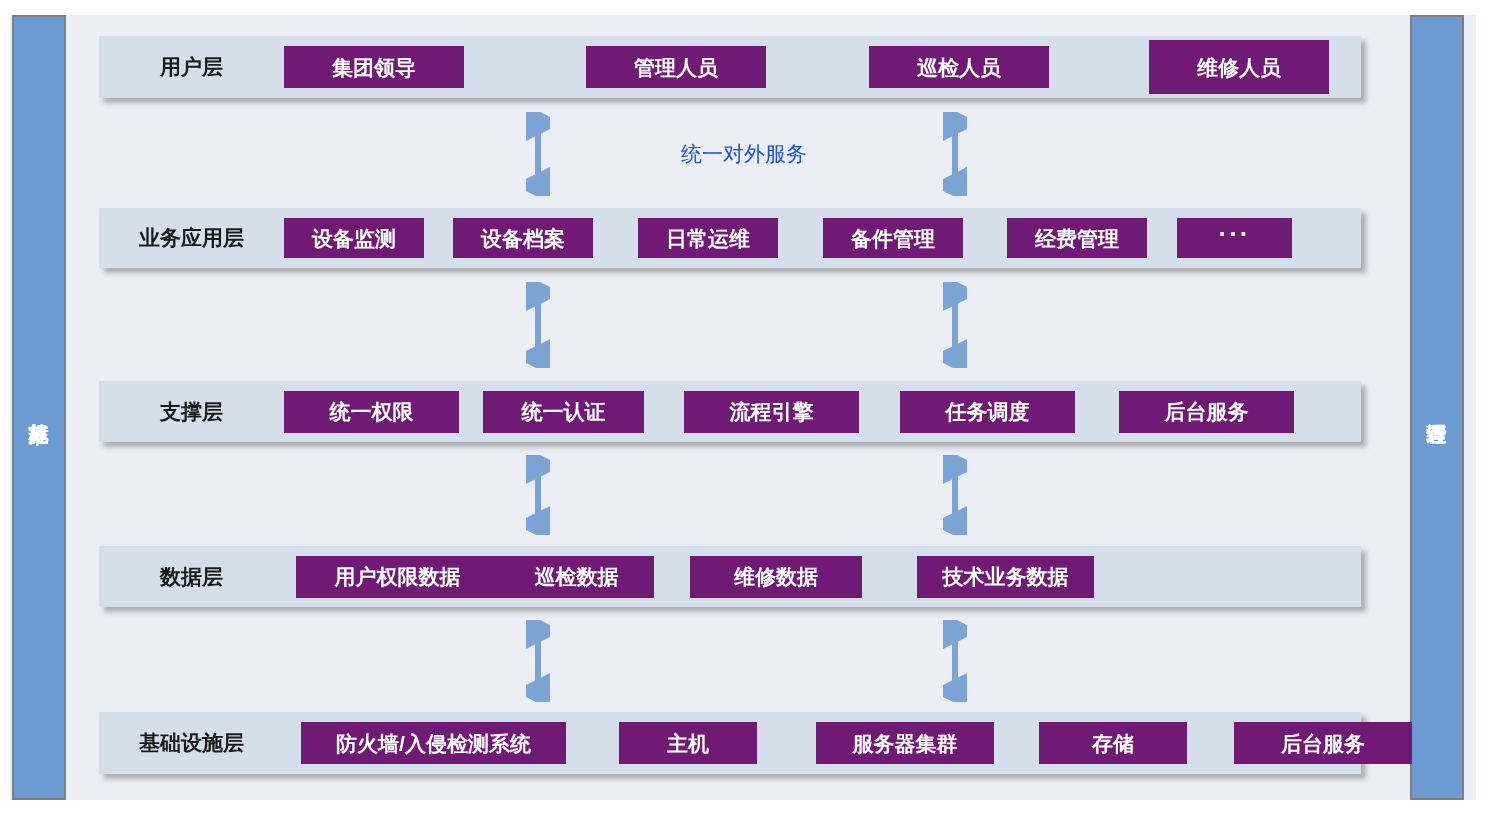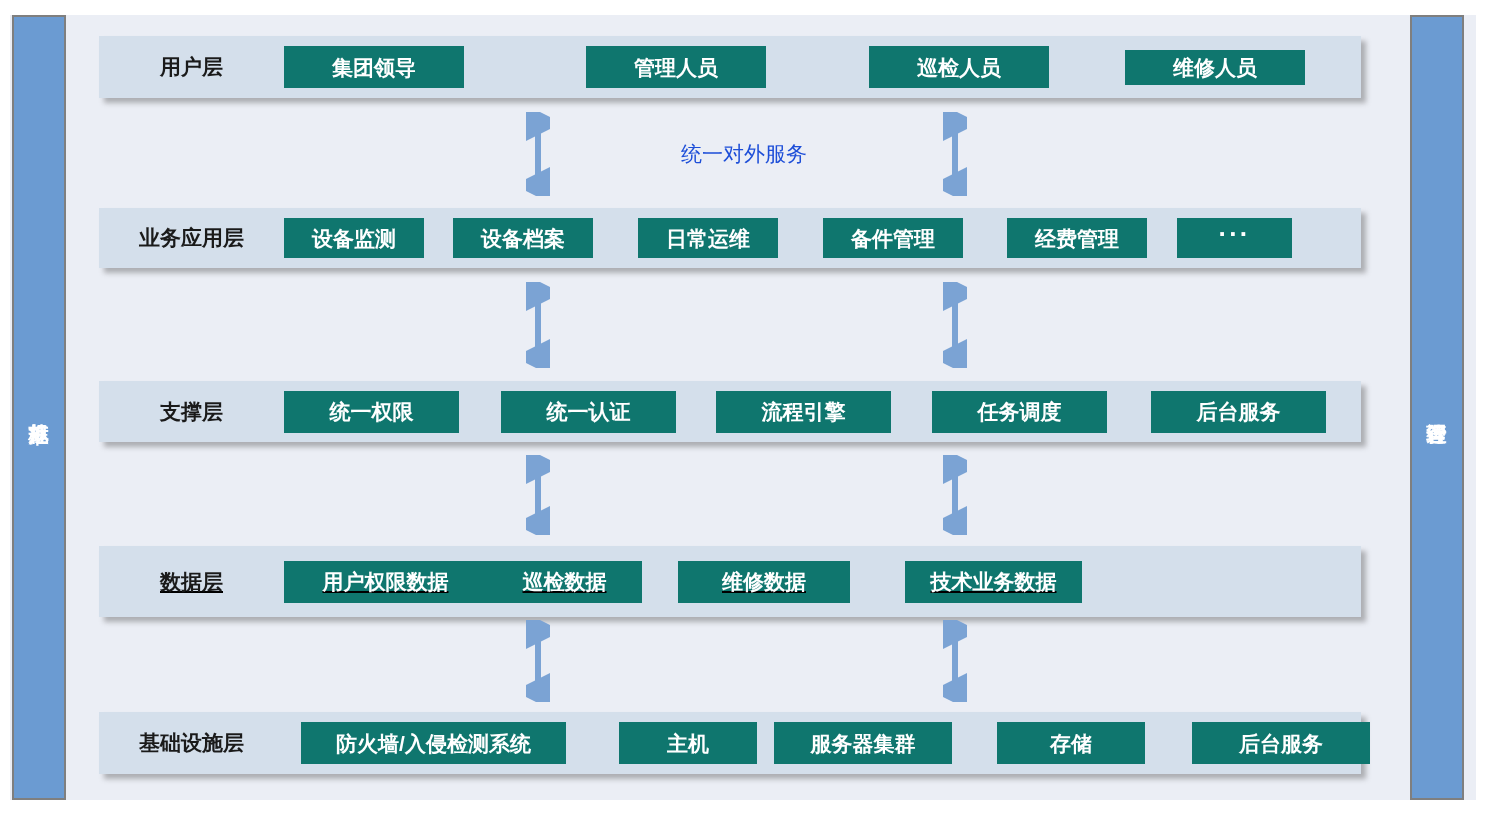--- a/index.html
+++ b/index.html
@@ -65,40 +65,40 @@
   }
   .layer-title {
     color: #1a1a1a;
     font-size: 21px;
     font-weight: 600;
     text-align: center;
     flex: 0 0 auto;
     white-space: nowrap;
   }
   .chip {
-    background: #0f766e;
+    background: #701a75;
     color: #ffffff;
     font-size: 21px;
     font-weight: 700;
     text-align: center;
     line-height: 1;
     display: flex;
     align-items: center;
     justify-content: center;
     white-space: nowrap;
     box-sizing: border-box;
     flex: 0 0 auto;
   }
   .chip.ellipsis { font-size: 26px; letter-spacing: 2px; padding-bottom: 8px; }
 
   
   #layer-user    { top: 36px;  height: 62px; }
   #layer-biz     { top: 208px; height: 60px; }
   #layer-support { top: 381px; height: 61px; }
-  #layer-data    { top: 546px; height: 71px; text-decoration: underline; }
+  #layer-data    { top: 546px; height: 61px; }
   #layer-infra   { top: 712px; height: 62px; gap: 17px; }
 
   
   .arrow {
     position: absolute;
     width: 24px;
     display: block;
   }
   .mid-label {
     position: absolute;
@@ -121,21 +121,21 @@
 
   <div class="sidebar sidebar-right">
     <span class="sidebar-text">运行管理</span>
   </div>
 
   <div class="layer" id="layer-user">
     <span class="layer-title" style="width:185px">用户层</span>
     <div class="chip" style="width:180px;height:42px;margin-left:0px">集团领导</div>
     <div class="chip" style="width:180px;height:42px;margin-left:122px">管理人员</div>
     <div class="chip" style="width:180px;height:42px;margin-left:103px">巡检人员</div>
-    <div class="chip" style="width:180px;height:35px;margin-left:76px">维修人员</div>
+    <div class="chip" style="width:180px;height:54px;margin-left:100px">维修人员</div>
   </div>
 
   <svg class="arrow" style="left:526px; top:112px; height:84px" viewBox="0 0 24 84">
     <defs>
       <marker id="ahU" markerWidth="9" markerHeight="9" refX="4.5" refY="4.5" orient="auto">
         <path d="M0.5,8.5 L4.5,0.5 L8.5,8.5 z" fill="#7ba3d4"></path>
       </marker>
       <marker id="ahD" markerWidth="9" markerHeight="9" refX="4.5" refY="4.5" orient="auto">
         <path d="M0.5,0.5 L4.5,8.5 L8.5,0.5 z" fill="#7ba3d4"></path>
       </marker>
@@ -160,50 +160,50 @@
   <svg class="arrow" style="left:526px; top:282px; height:86px" viewBox="0 0 24 86">
     <line x1="12" y1="11" x2="12" y2="75" stroke="#7ba3d4" stroke-width="6" marker-start="url(#ahU)" marker-end="url(#ahD)"></line>
   </svg>
   <svg class="arrow" style="left:943px; top:282px; height:86px" viewBox="0 0 24 86">
     <line x1="12" y1="11" x2="12" y2="75" stroke="#7ba3d4" stroke-width="6" marker-start="url(#ahU)" marker-end="url(#ahD)"></line>
   </svg>
 
   <div class="layer" id="layer-support">
     <span class="layer-title" style="width:185px">支撑层</span>
     <div class="chip" style="width:175px;height:42px;margin-left:0px">统一权限</div>
-    <div class="chip" style="width:175px;height:42px;margin-left:42px">统一认证</div>
+    <div class="chip" style="width:161px;height:42px;margin-left:24px">统一认证</div>
     <div class="chip" style="width:175px;height:42px;margin-left:40px">流程引擎</div>
     <div class="chip" style="width:175px;height:42px;margin-left:41px">任务调度</div>
     <div class="chip" style="width:175px;height:42px;margin-left:44px">后台服务</div>
   </div>
 
   <svg class="arrow" style="left:526px; top:455px; height:80px" viewBox="0 0 24 80">
     <line x1="12" y1="11" x2="12" y2="69" stroke="#7ba3d4" stroke-width="6" marker-start="url(#ahU)" marker-end="url(#ahD)"></line>
   </svg>
   <svg class="arrow" style="left:943px; top:455px; height:80px" viewBox="0 0 24 80">
     <line x1="12" y1="11" x2="12" y2="69" stroke="#7ba3d4" stroke-width="6" marker-start="url(#ahU)" marker-end="url(#ahD)"></line>
   </svg>
 
   <div class="layer" id="layer-data">
     <span class="layer-title" style="width:185px">数据层</span>
-    <div class="chip" style="width:203px;height:42px;margin-left:0px">用户权限数据</div>
+    <div class="chip" style="width:203px;height:42px;margin-left:12px">用户权限数据</div>
     <div class="chip" style="width:155px;height:42px;">巡检数据</div>
     <div class="chip" style="width:172px;height:42px;margin-left:36px">维修数据</div>
     <div class="chip" style="width:177px;height:42px;margin-left:55px">技术业务数据</div>
   </div>
 
   <svg class="arrow" style="left:526px; top:620px; height:82px" viewBox="0 0 24 82">
     <line x1="12" y1="11" x2="12" y2="71" stroke="#7ba3d4" stroke-width="6" marker-start="url(#ahU)" marker-end="url(#ahD)"></line>
   </svg>
   <svg class="arrow" style="left:943px; top:620px; height:82px" viewBox="0 0 24 82">
     <line x1="12" y1="11" x2="12" y2="71" stroke="#7ba3d4" stroke-width="6" marker-start="url(#ahU)" marker-end="url(#ahD)"></line>
   </svg>
 
   <div class="layer" id="layer-infra">
     <span class="layer-title" style="width:185px">基础设施层</span>
     <div class="chip" style="width:265px;height:42px;margin-left:0px">防火墙/入侵检测系统</div>
     <div class="chip" style="width:138px;height:42px;margin-left:36px">主机</div>
-    <div class="chip" style="width:178px;height:42px;">服务器集群</div>
+    <div class="chip" style="width:178px;height:42px;margin-left:42px">服务器集群</div>
     <div class="chip" style="width:148px;height:42px;margin-left:28px">存储</div>
     <div class="chip" style="width:178px;height:42px;margin-left:30px">后台服务</div>
   </div>
 
 </div>
 
 </body></html>

